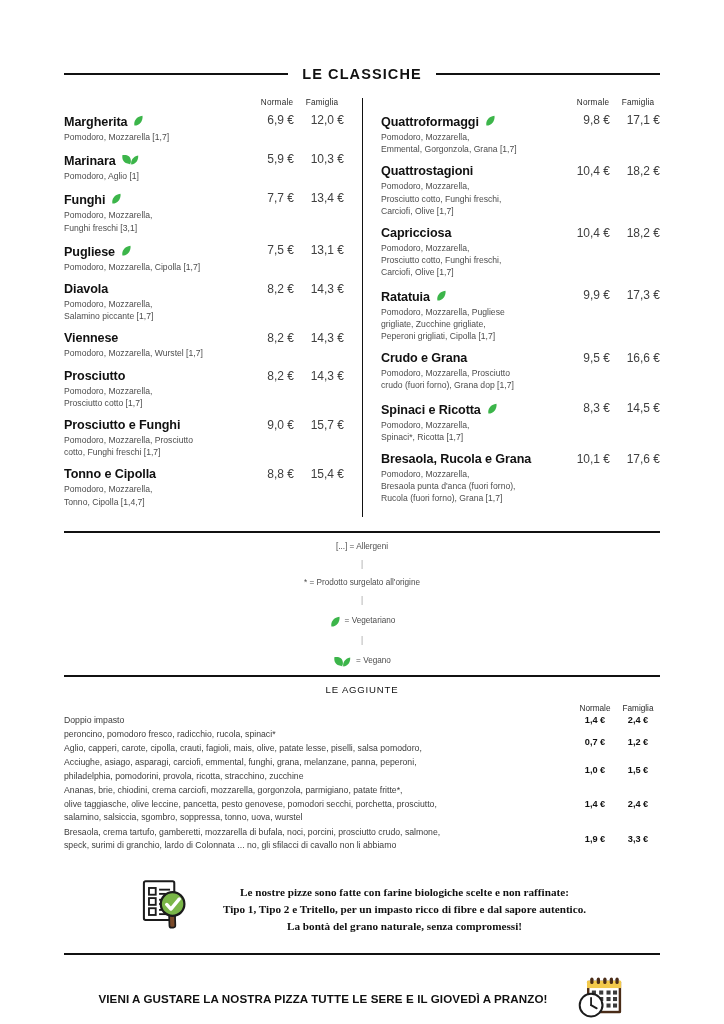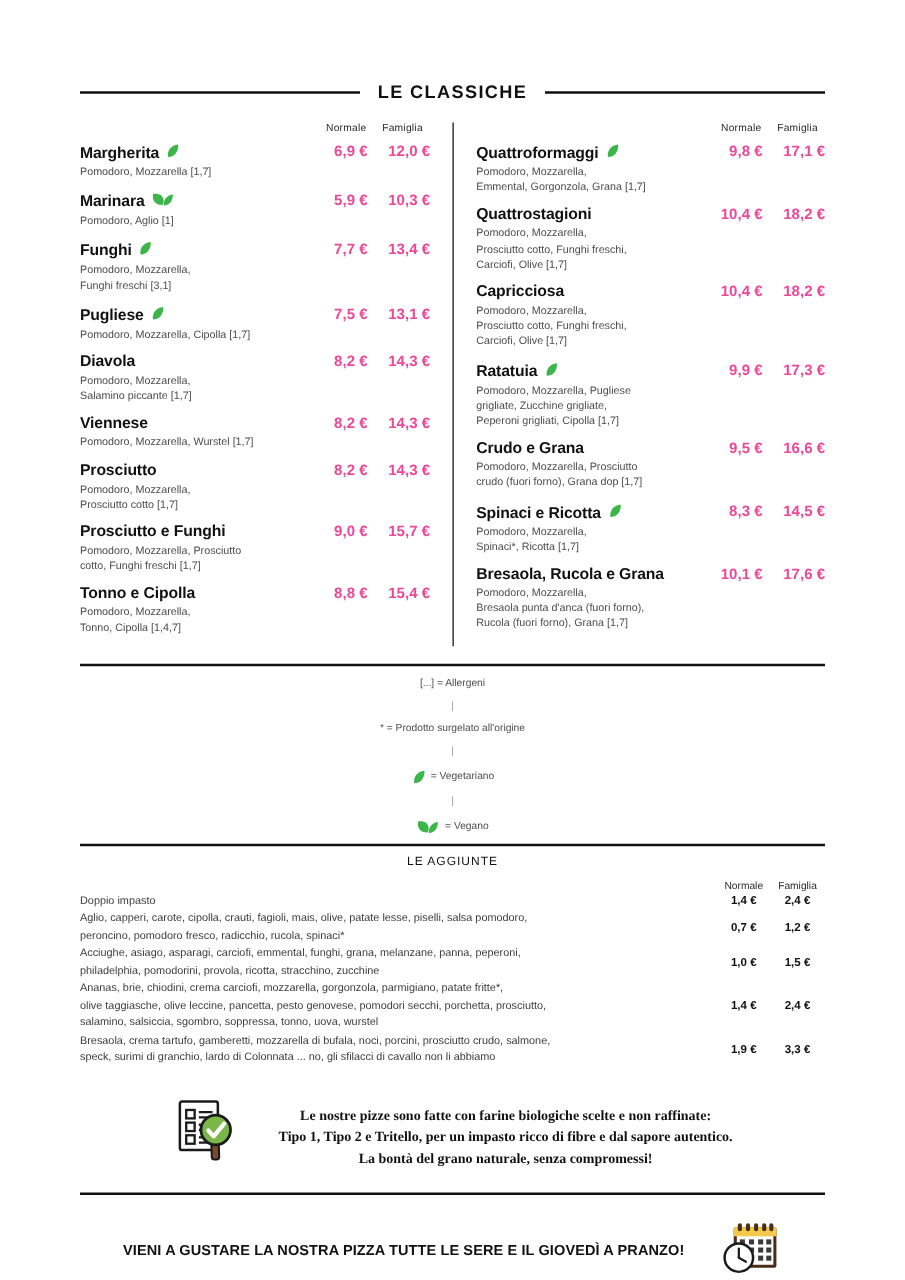--- a/index.html
+++ b/index.html
@@ -62,34 +62,34 @@
     letter-spacing: .2px;
     margin-bottom: 6px;
   }
   .price-head span { display: inline-block; text-align: center; }
   .ph-normale { width: 46px; }
   .ph-famiglia { width: 44px; }
 
   .item { margin-bottom: 9px; }
   .item-top {
     display: flex;
-    align-items: center;
+    align-items: flex-start;
   }
   .item-name {
     font-size: 12.6px;
     font-weight: bold;
     color: #111;
     letter-spacing: -.1px;
     flex: 1 1 auto;
     white-space: nowrap;
   }
   .item-price {
     font-size: 12px;
-    font-weight: bold;
-    color: #ec4899;
+    font-weight: normal;
+    color: #404040;
     width: 46px;
     text-align: right;
     flex: 0 0 auto;
     white-space: nowrap;
   }
   .item-price.fam { width: 50px; }
   .item-desc {
     font-size: 8.6px;
     line-height: 1.42;
     color: #4d4d4d;
@@ -491,22 +491,22 @@
     <div id="agg-rows">
         <div class="agg-row">
           <div class="agg-text">
             <div>Doppio impasto</div>
           </div>
           <div class="agg-price agg-p1">1,4 €</div>
           <div class="agg-price agg-p2">2,4 €</div>
         </div>
         <div class="agg-row">
           <div class="agg-text">
+            <div>peroncino, pomodoro fresco, radicchio, rucola, spinaci*</div>
             <div>Aglio, capperi, carote, cipolla, crauti, fagioli, mais, olive, patate lesse, piselli, salsa pomodoro,</div>
-            <div>peroncino, pomodoro fresco, radicchio, rucola, spinaci*</div>
           </div>
           <div class="agg-price agg-p1">0,7 €</div>
           <div class="agg-price agg-p2">1,2 €</div>
         </div>
         <div class="agg-row">
           <div class="agg-text">
             <div>Acciughe, asiago, asparagi, carciofi, emmental, funghi, grana, melanzane, panna, peperoni,</div>
             <div>philadelphia, pomodorini, provola, ricotta, stracchino, zucchine</div>
           </div>
           <div class="agg-price agg-p1">1,0 €</div>

